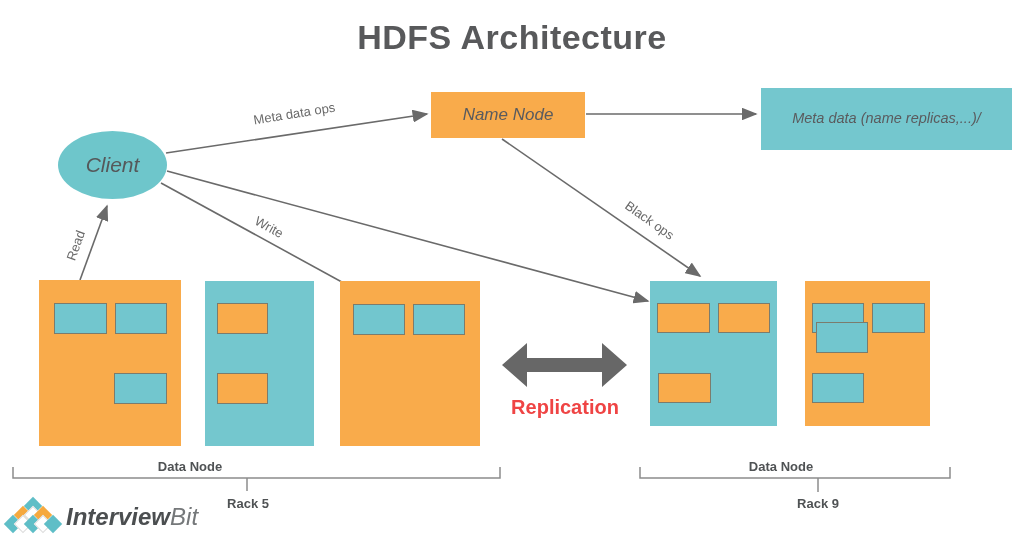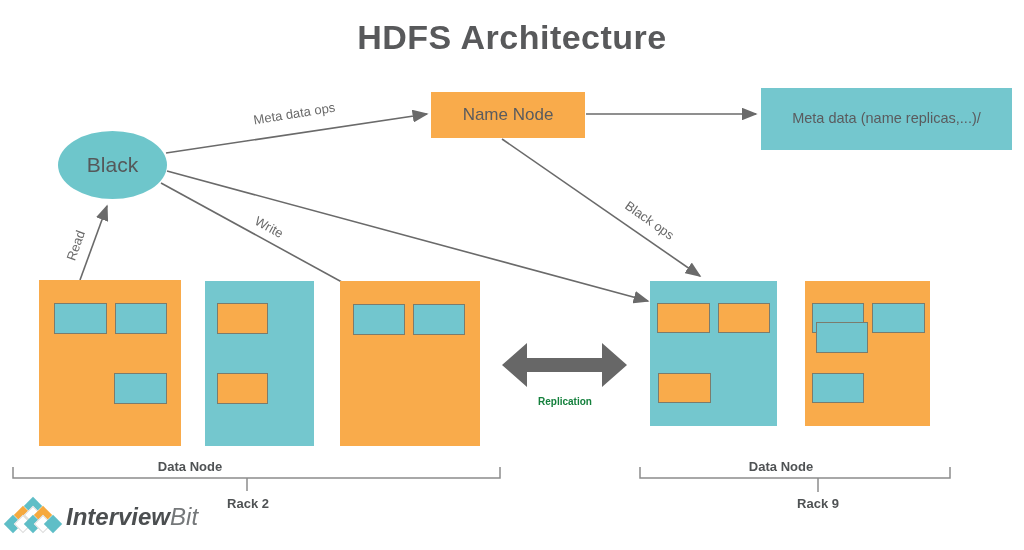--- a/index.html
+++ b/index.html
@@ -6,21 +6,21 @@
   .canvas {
     position:relative; width:1024px; height:550px; background:#ffffff;
     font-family:"Liberation Sans", sans-serif; overflow:hidden;
   }
   .title {
     position:absolute; left:0; top:18px; width:100%; text-align:center;
     font-size:34px; font-weight:700; color:#58595B; letter-spacing:0.5px;
   }
   .svg-layer { position:absolute; left:0; top:0; width:1024px; height:550px; }
   .edge-label { font-size:13px; fill:#6A6A6A; }
-  .shape { position:absolute; box-sizing:border-box; }
+  .shape { position:absolute; box-sizing:border-box;font-style:italic; }
   .client {
     left:58px; top:131px; width:109px; height:68px; background:#6EC6CB;
     border-radius:50%; display:flex; align-items:center; justify-content:center;
     font-size:21px; color:#55585A;
   }
   .name-node {
     left:431px; top:92px; width:154px; height:46px; background:#F9AB4B;
     display:flex; align-items:center; justify-content:center;
     font-size:17px; color:#5A5B5E;
   }
@@ -84,21 +84,21 @@
     <polygon points="502,365 527,343 527,358 602,358 602,343 627,365 602,387 602,372 527,372 527,387" fill="#676767"></polygon>
 
     <path d="M13,467 L13,478 L500,478 L500,467" fill="none" stroke="#8C8C8C" stroke-width="1.5"></path>
     <line x1="247" y1="478" x2="247" y2="491" stroke="#8C8C8C" stroke-width="1.5"></line>
 
     <path d="M640,467 L640,478 L950,478 L950,467" fill="none" stroke="#8C8C8C" stroke-width="1.5"></path>
     <line x1="818" y1="478" x2="818" y2="492" stroke="#8C8C8C" stroke-width="1.5"></line>
   </svg>
 
   <div class="shape client">
-    <span>Black</span>
+    <span>Client</span>
   </div>
 
   <div class="shape name-node">
     <span>Name Node</span>
   </div>
 
   <div class="shape meta-box">
     <div>Meta data (name replicas,...)/</div>
   </div>
 
@@ -124,24 +124,24 @@
     <div class="blk blk-orange" style="left:8px; top:92px; width:53px; height:30px;"></div>
   </div>
 
   <div class="dn dn-orange" style="left:805px; top:281px; width:125px; height:145px;">
     <div class="blk blk-teal" style="left:7px; top:22px; width:52px; height:30px;"></div>
     <div class="blk blk-teal" style="left:67px; top:22px; width:53px; height:30px;"></div>
     <div class="blk blk-teal" style="left:11px; top:41px; width:52px; height:31px;"></div>
     <div class="blk blk-teal" style="left:7px; top:92px; width:52px; height:30px;"></div>
   </div>
 
-  <div class="caption" style="left:495px; top:396px; width:140px; font-size:10px; color:#15803d;">Replication</div>
+  <div class="caption" style="left:495px; top:396px; width:140px; font-size:20px; color:#ef4444;">Replication</div>
 
   <div class="caption" style="left:120px; top:459px; width:140px;">Data Node</div>
-  <div class="caption" style="left:188px; top:496px; width:120px;">Rack 2</div>
+  <div class="caption" style="left:188px; top:496px; width:120px;">Rack 5</div>
 
   <div class="caption" style="left:711px; top:459px; width:140px;">Data Node</div>
   <div class="caption" style="left:758px; top:496px; width:120px;">Rack 9</div>
 
   <div class="logo">
     <div class="dia dia-teal" style="left:29px; top:8px;"></div>
     <div class="dia dia-orange" style="left:19px; top:17px;"></div>
     <div class="dia dia-white" style="left:29px; top:17px;"></div>
     <div class="dia dia-orange" style="left:39px; top:17px;"></div>
     <div class="dia dia-teal" style="left:9px;  top:26px;"></div>

